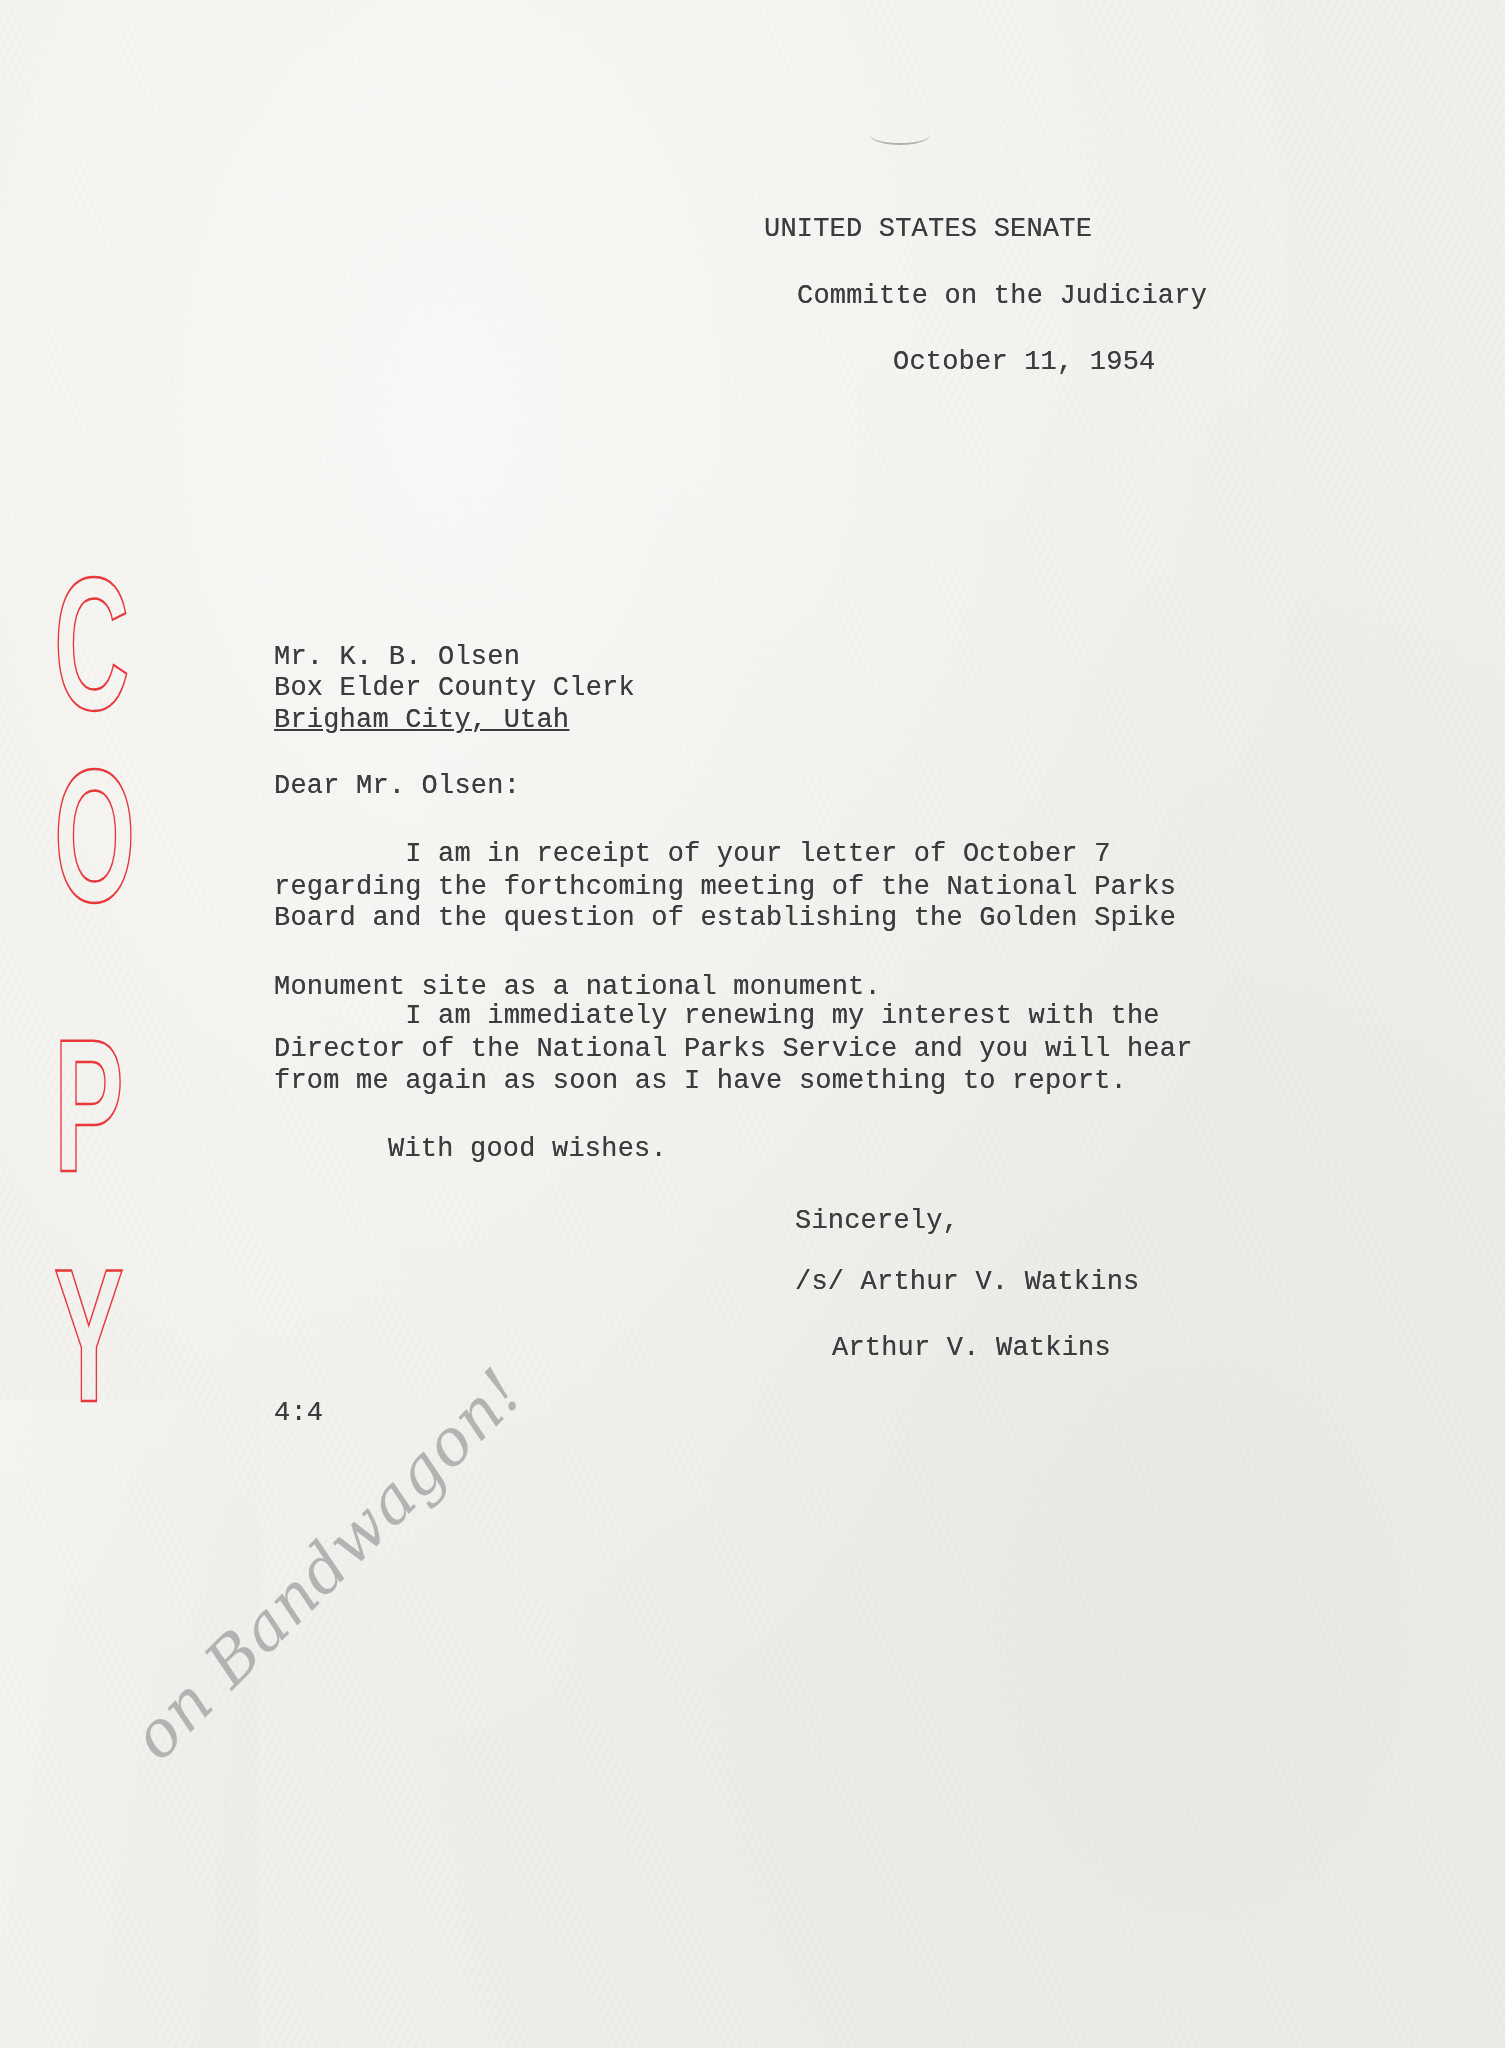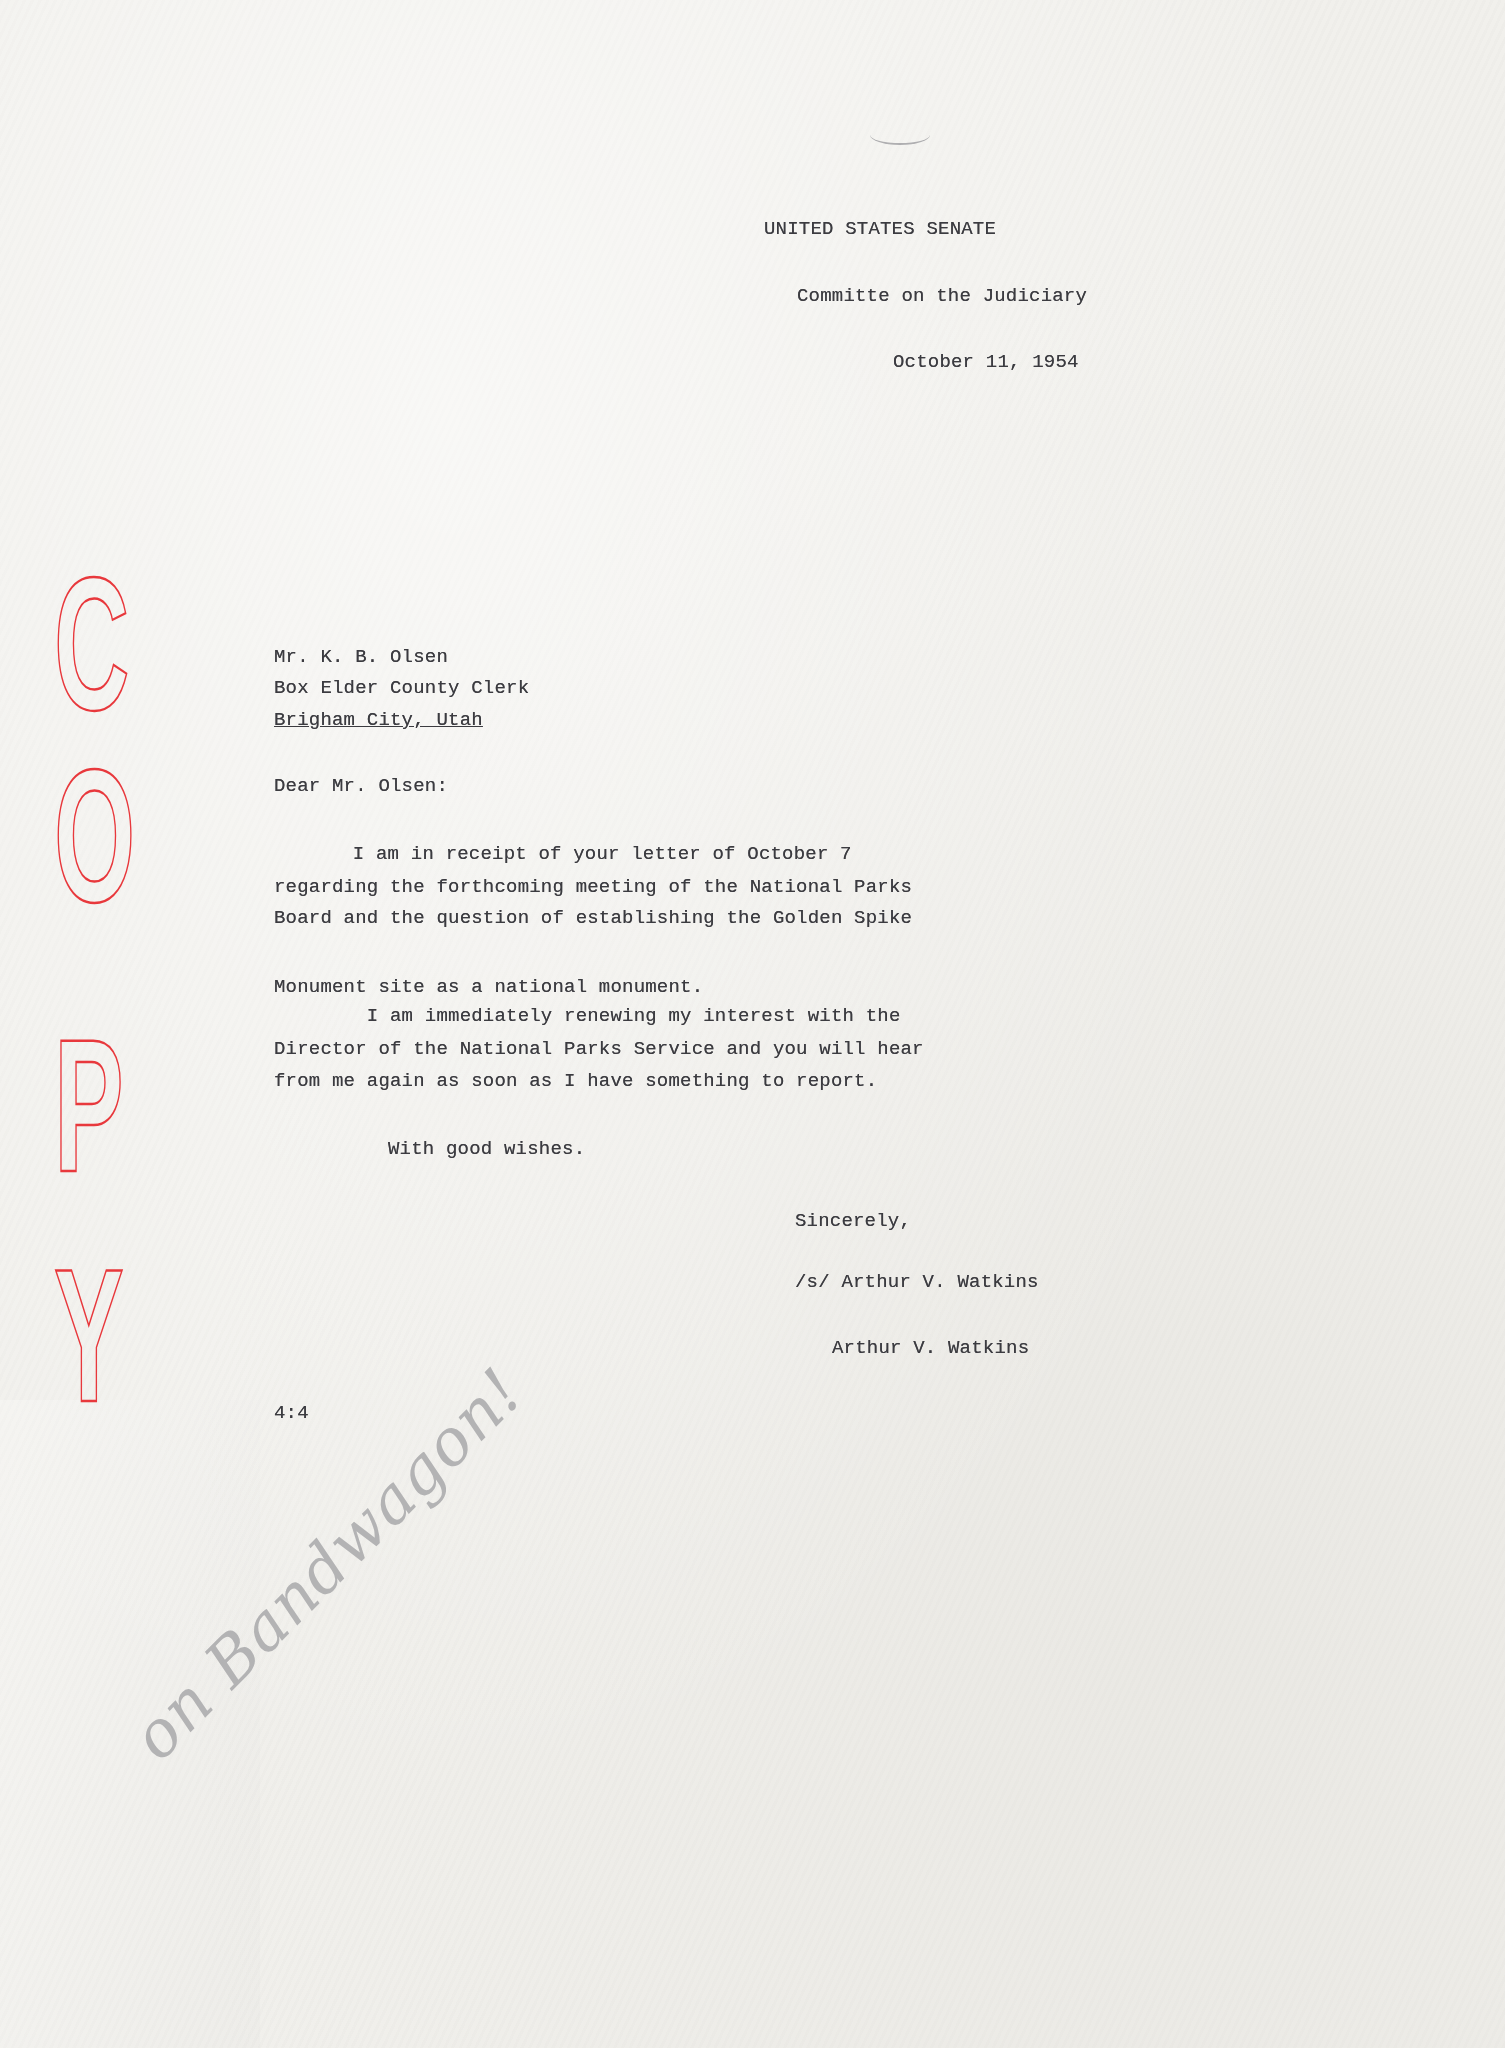--- a/index.html
+++ b/index.html
@@ -7,21 +7,21 @@
     width:1505px; height:2048px; position:relative; overflow:hidden;
     background:#f1f0ec;
     background-image:
       radial-gradient(ellipse at 30% 20%, rgba(255,255,255,0.55), rgba(255,255,255,0) 60%),
       radial-gradient(ellipse at 80% 80%, rgba(220,218,212,0.35), rgba(0,0,0,0) 60%),
       repeating-linear-gradient(115deg, rgba(0,0,0,0.012) 0px, rgba(0,0,0,0.012) 3px, rgba(255,255,255,0.02) 3px, rgba(255,255,255,0.02) 7px);
     font-family:"Liberation Mono", "DejaVu Sans Mono", monospace;
     color:#3a3a3f;
   }
   .line {
-    position:absolute; white-space:pre; font-size:19px; line-height:32px;
+    position:absolute; white-space:pre; font-size:27px; line-height:32px;
     letter-spacing:0.2px; color:#3b3b40;
     text-shadow:0 0 0.6px rgba(40,40,45,0.7);
   }
   .stamp {
     position:absolute; left:54px; width:74px;
     font-family:"Liberation Sans", "DejaVu Sans", sans-serif;
     font-weight:700; color:transparent;
     -webkit-text-stroke:2.4px #e8383c;
     font-size:190px; line-height:1; text-align:center;
     transform:scaleX(0.55); transform-origin:left top;
@@ -57,21 +57,21 @@
 <div class="stamp" style="top:740px;">O</div>
 <div class="stamp" style="top:1010px;">P</div>
 <div class="stamp" style="top:1240px;">Y</div>
 
 <div class="line" style="left:274px; top:641px;">Mr. K. B. Olsen</div>
 <div class="line" style="left:274px; top:672px;">Box Elder County Clerk</div>
 <div class="line" style="left:274px; top:704px;text-decoration:underline;">Brigham City, Utah</div>
 
 <div class="line" style="left:274px; top:770px;">Dear Mr. Olsen:</div>
 
-<div class="line" style="left:260px; top:838px;text-align:right;">        I am in receipt of your letter of October 7</div>
+<div class="line" style="left:274px; top:838px;text-align:right;">        I am in receipt of your letter of October 7</div>
 <div class="line" style="left:274px; top:871px;">regarding the forthcoming meeting of the National Parks</div>
 <div class="line" style="left:274px; top:902px;">Board and the question of establishing the Golden Spike</div>
 <div class="line" style="left:274px; top:935px;margin-top:36px;">Monument site as a national monument.</div>
 
 <div class="line" style="left:274px; top:1000px;">        I am immediately renewing my interest with the</div>
 <div class="line" style="left:274px; top:1033px;">Director of the National Parks Service and you will hear</div>
 <div class="line" style="left:274px; top:1065px;font-family:Liberation Mono, monospace;">from me again as soon as I have something to report.</div>
 
 <div class="line" style="left:388px; top:1133px;">With good wishes.</div>
 

